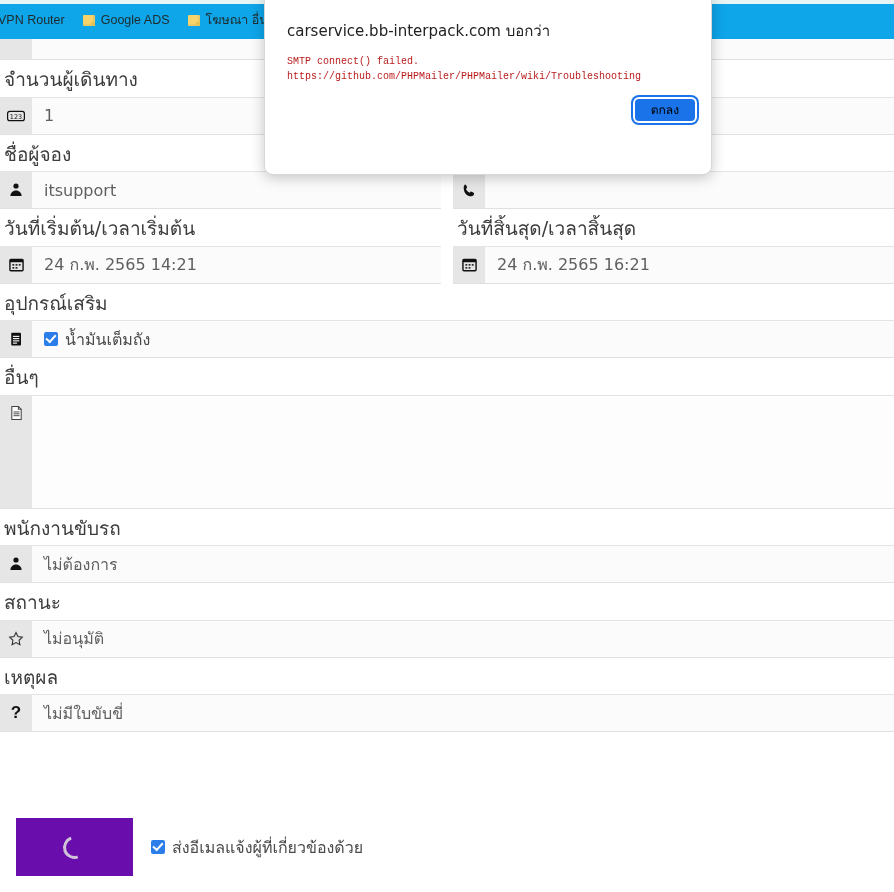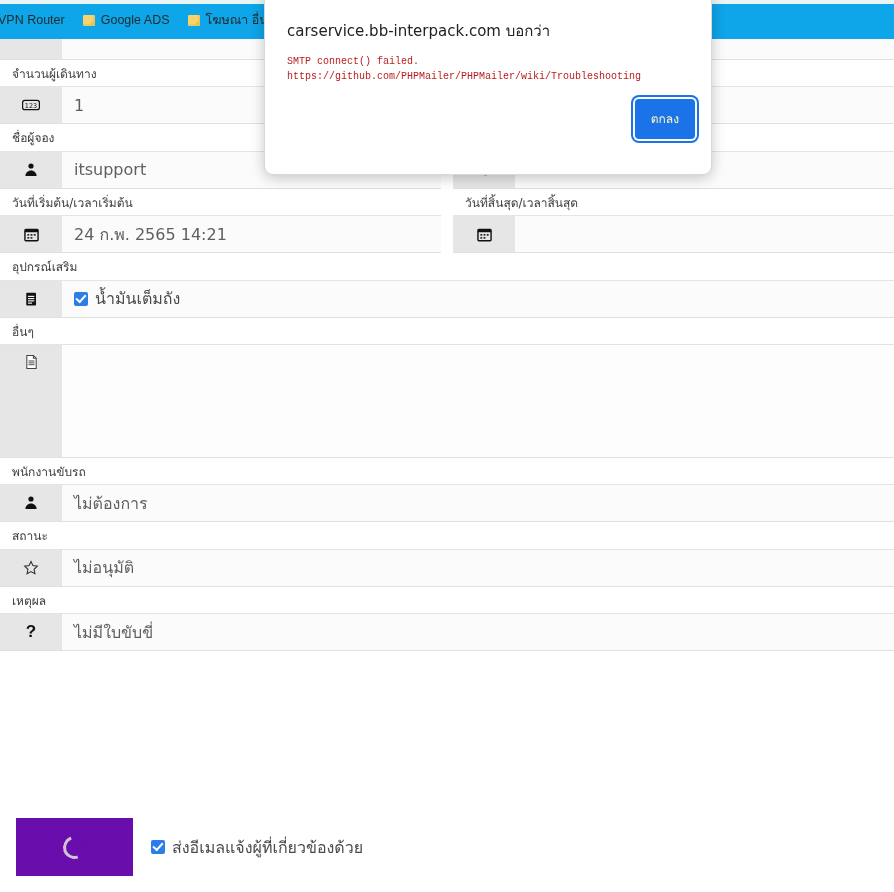--- a/index.html
+++ b/index.html
@@ -38,34 +38,34 @@
     content:""; position:absolute; right:0; bottom:0;
     width:4px; height:4px; background:#e7c253;
   }
 
   
   .form {
     position:absolute; left:0; top:37px; width:894px;
   }
   .row { position:relative; }
   .label {
-    font-size:12px; color:#3c3c3c; padding:6px 0 3px 12px;
+    font-size:19px; color:#3c3c3c; padding:6px 0 3px 4px;
     font-family:"DejaVu Sans","Liberation Sans",sans-serif;
     line-height:1.45;
   }
   .field {
     display:flex; align-items:stretch;
     border-top:1px solid #e4e4e4;
     border-bottom:1px solid #e0e0e0;
     background:#fbfbfb;
     min-height:36px;
   }
   .field.plain { background:#fdfdfd; }
   .ico-box {
-    width:62px; flex:none; background:#e6e6e6;
+    width:32px; flex:none; background:#e6e6e6;
     display:flex; align-items:center; justify-content:center;
     font-size:15px; color:#222;
   }
   .ico-box.tall { align-items:flex-start; padding-top:9px; }
   .val {
     flex:1; display:flex; align-items:center;
     padding:0 12px; font-size:16px; color:#5f5f5f;
     font-family:"DejaVu Sans","Liberation Sans",sans-serif;
   }
   .two-col { display:flex; }
@@ -122,22 +122,22 @@
     font-family:"DejaVu Sans","Liberation Sans",sans-serif;
   }
   .dlg-body {
     padding:12px 22px 0 22px;
     font-size:10px; color:#b91c1c; line-height:1.48;
     font-family:Liberation Mono, monospace;
   }
   .dlg-body p { margin:0; }
   .dlg-actions { display:flex; justify-content:flex-end; padding:14px 16px 0 0; }
   .dlg-ok {
-    background:#1a73e8; color:#fef9c3; border:none;
-    min-width:60px; height:40px; padding:0 16px;
+    background:#1a73e8; color:#000000; border:none;
+    min-width:60px; height:22px; padding:0 16px;
     border-radius:4px; font-size:12px; cursor:pointer;
     box-shadow:0 0 0 2px #fff, 0 0 0 4px #1a73e8;
     font-family:"DejaVu Sans","Liberation Sans",sans-serif;
   }
 </style>
 </head>
 <body>
 
 <div id="root">
 
@@ -212,20 +212,21 @@
             <svg width="15" height="15" viewBox="0 0 16 16">
                 <rect x="1" y="2.6" width="14" height="12" rx="1" fill="none" stroke="#111" stroke-width="1.5"></rect>
                 <rect x="1" y="2.6" width="14" height="3" fill="#111"></rect>
                 <rect x="3.6" y="7.6" width="2" height="1.6" fill="#111"></rect>
                 <rect x="7" y="7.6" width="2" height="1.6" fill="#111"></rect>
                 <rect x="10.4" y="7.6" width="2" height="1.6" fill="#111"></rect>
                 <rect x="3.6" y="10.8" width="2" height="1.6" fill="#111"></rect>
                 <rect x="7" y="10.8" width="2" height="1.6" fill="#111"></rect>
               </svg>
           </div>
+          <div class="val">24 ก.พ. 2565 16:21</div>
         </div>
       </div>
     </div>
 
     <div class="row">
       <div class="label">อุปกรณ์เสริม</div>
       <div class="field">
         <div class="ico-box">
           <svg width="15" height="16" viewBox="0 0 16 16">
               <rect x="2.4" y="1.2" width="10.4" height="13.6" rx="1" fill="#111"></rect>

